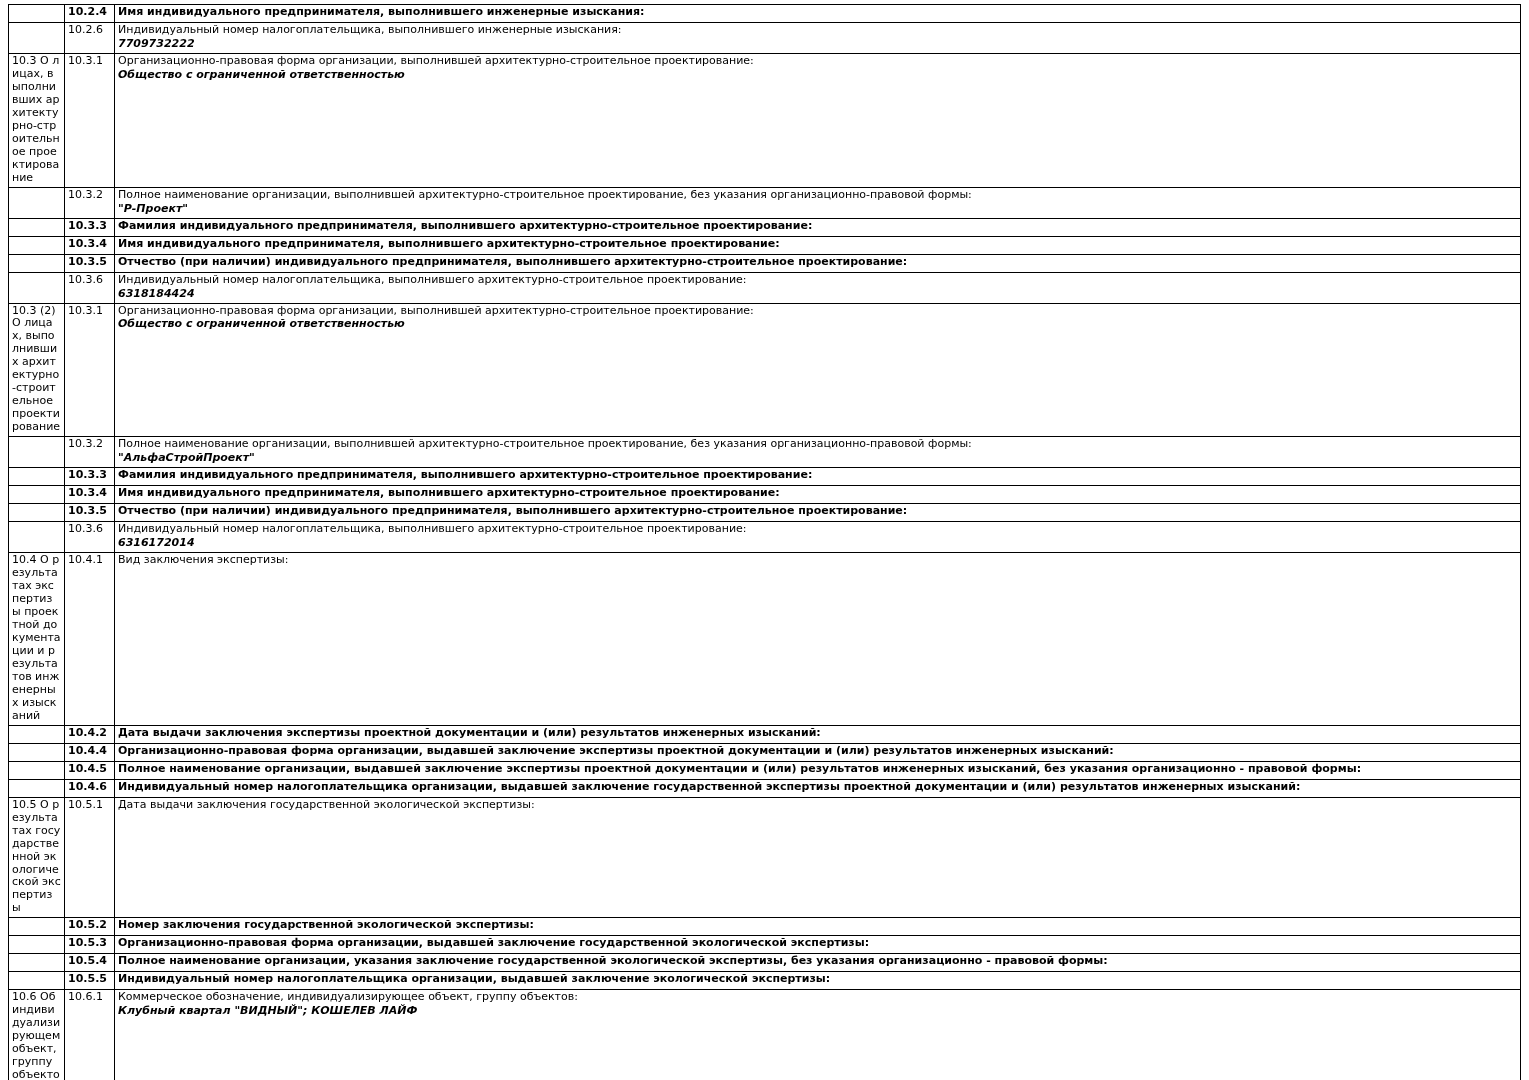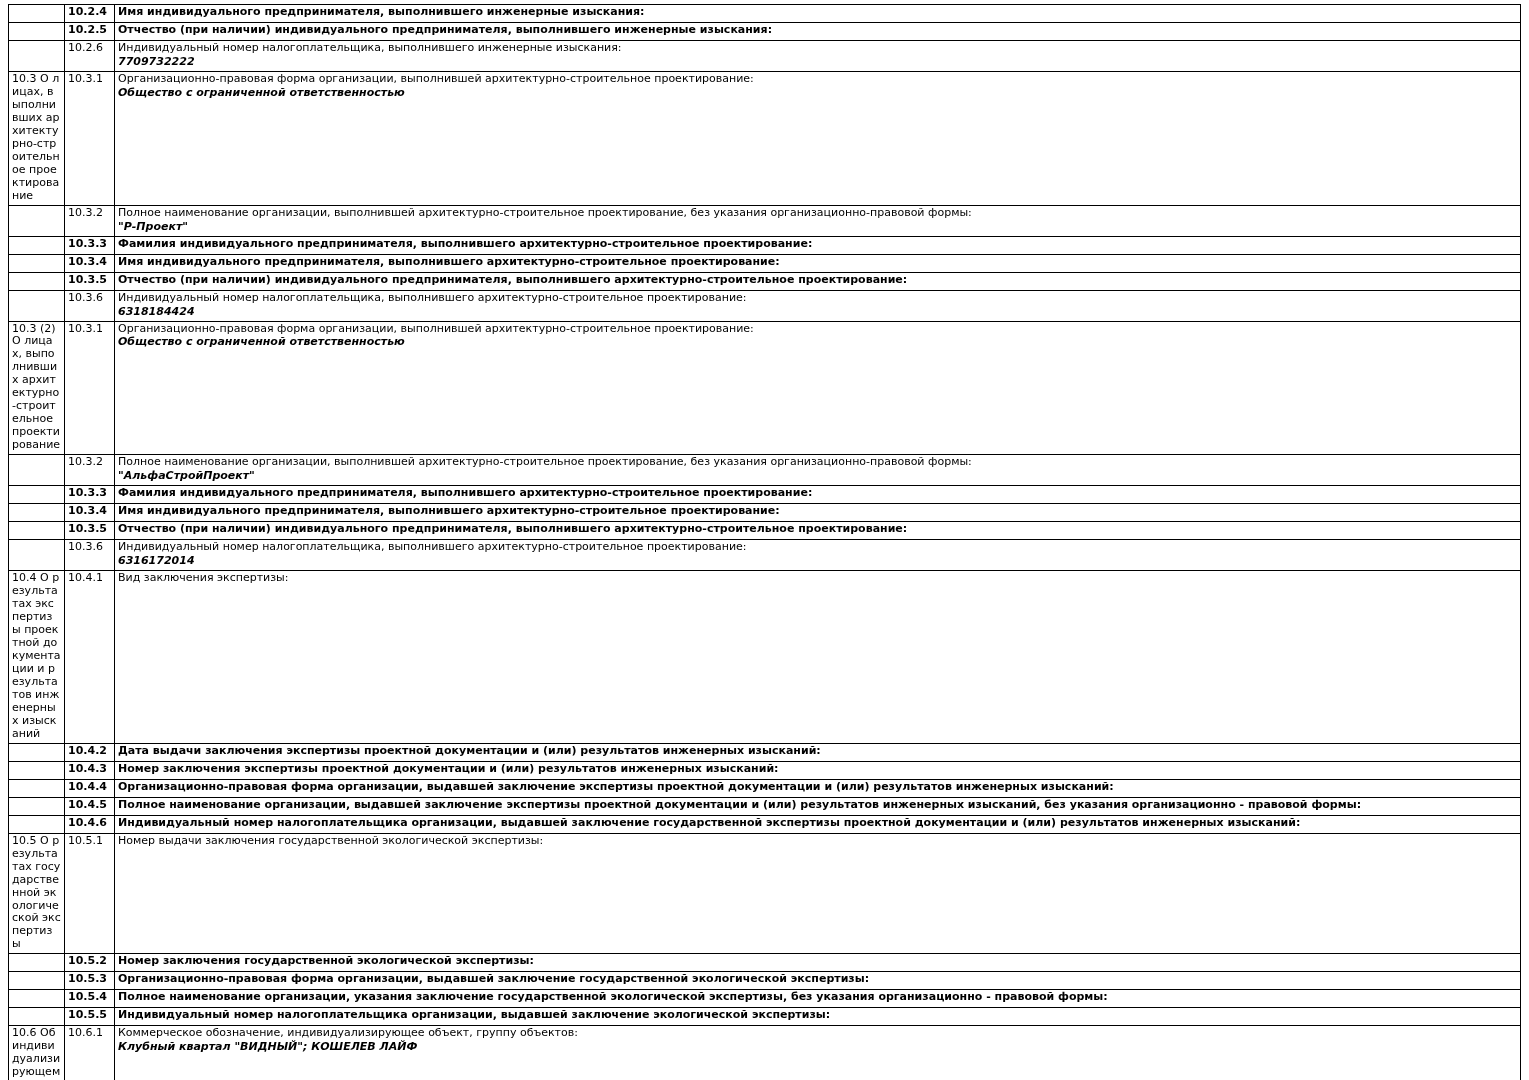--- a/index.html
+++ b/index.html
@@ -78,27 +78,20 @@
     <tbody>
 
       <tr class="compact" style="height:18px">
         <td class="group"></td>
         <td class="num">10.2.4</td>
         <td class="text">
           <span class="label">Имя индивидуального предпринимателя, выполнившего инженерные изыскания:</span>
         </td>
       </tr>
 
-      <tr class="compact" style="height:18px">
-        <td class="group"></td>
-        <td class="num">10.2.5</td>
-        <td class="text">
-          <span class="label">Отчество (при наличии) индивидуального предпринимателя, выполнившего инженерные изыскания:</span>
-        </td>
-      </tr>
 
       <tr style="height:30px">
         <td class="group"></td>
         <td class="num">10.2.6</td>
         <td class="text">
           <span class="label">Индивидуальный номер налогоплательщика, выполнившего инженерные изыскания:</span>
           <span class="value">7709732222</span>
         </td>
       </tr>
 
@@ -213,27 +206,20 @@
       </tr>
 
       <tr class="compact" style="height:18px">
         <td class="group"></td>
         <td class="num">10.4.2</td>
         <td class="text">
           <span class="label">Дата выдачи заключения экспертизы проектной документации и (или) результатов инженерных изысканий:</span>
         </td>
       </tr>
 
-      <tr class="compact" style="height:18px">
-        <td class="group"></td>
-        <td class="num">10.4.3</td>
-        <td class="text">
-          <span class="label">Номер заключения экспертизы проектной документации и (или) результатов инженерных изысканий:</span>
-        </td>
-      </tr>
 
       <tr class="compact" style="height:18px">
         <td class="group"></td>
         <td class="num">10.4.4</td>
         <td class="text">
           <span class="label">Организационно-правовая форма организации, выдавшей заключение экспертизы проектной документации и (или) результатов инженерных изысканий:</span>
         </td>
       </tr>
 
       <tr class="compact" style="height:18px">
@@ -249,21 +235,21 @@
         <td class="num">10.4.6</td>
         <td class="text">
           <span class="label">Индивидуальный номер налогоплательщика организации, выдавшей заключение государственной экспертизы проектной документации и (или) результатов инженерных изысканий:</span>
         </td>
       </tr>
 
       <tr style="height:80px">
         <td class="group">10.5 О результатах государственной экологической экспертизы</td>
         <td class="num">10.5.1</td>
         <td class="text">
-          <span class="label">Номер выдачи заключения государственной экологической экспертизы:</span>
+          <span class="label">Дата выдачи заключения государственной экологической экспертизы:</span>
         </td>
       </tr>
 
       <tr class="compact" style="height:18px">
         <td class="group"></td>
         <td class="num">10.5.2</td>
         <td class="text">
           <span class="label">Номер заключения государственной экологической экспертизы:</span>
         </td>
       </tr>

